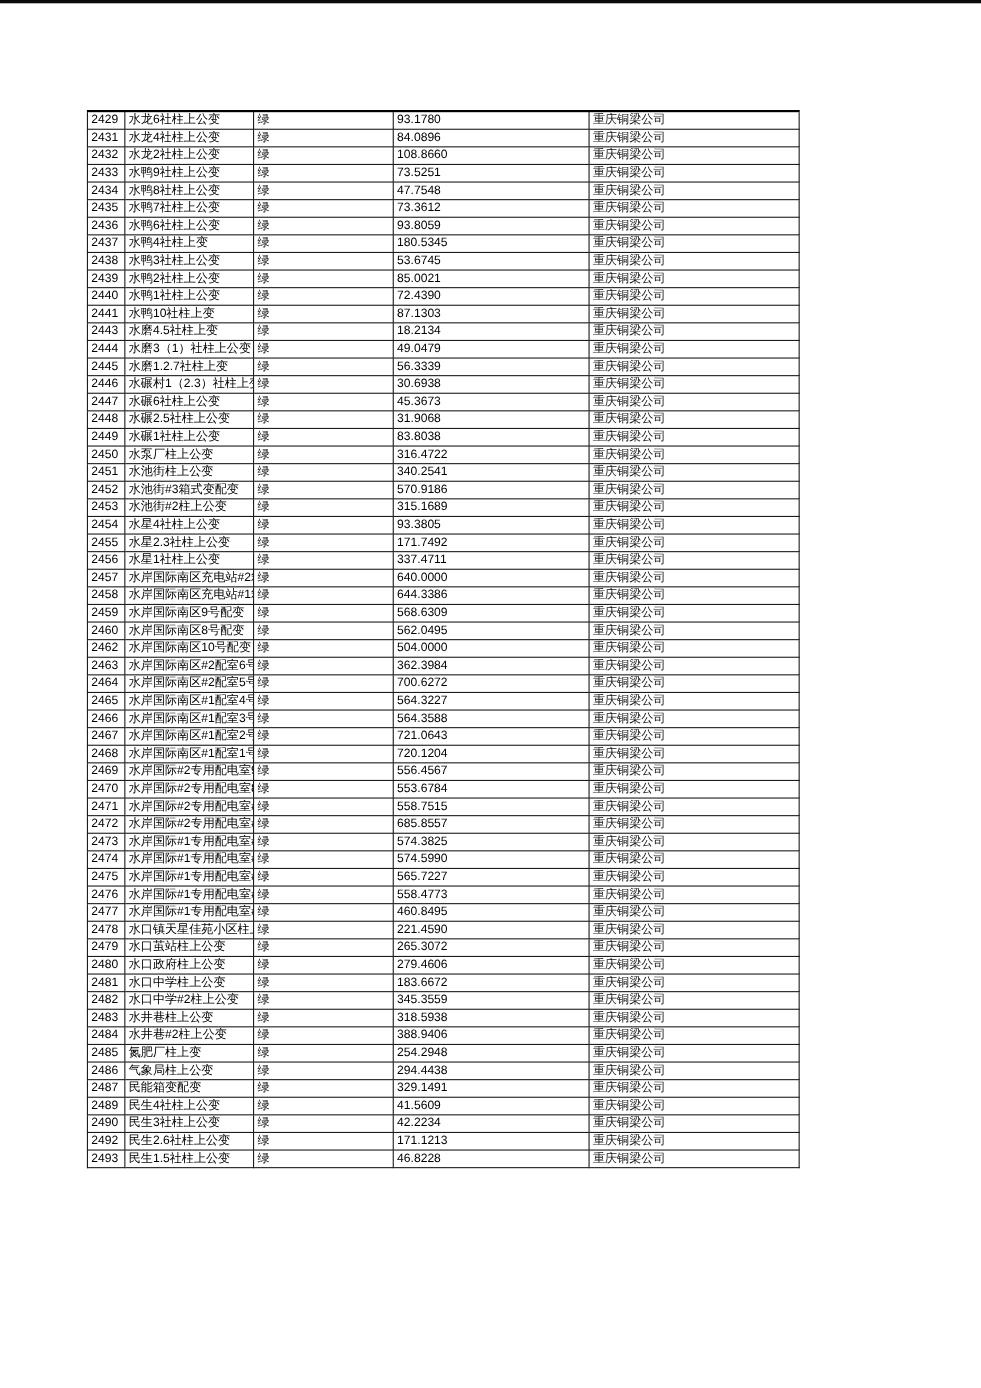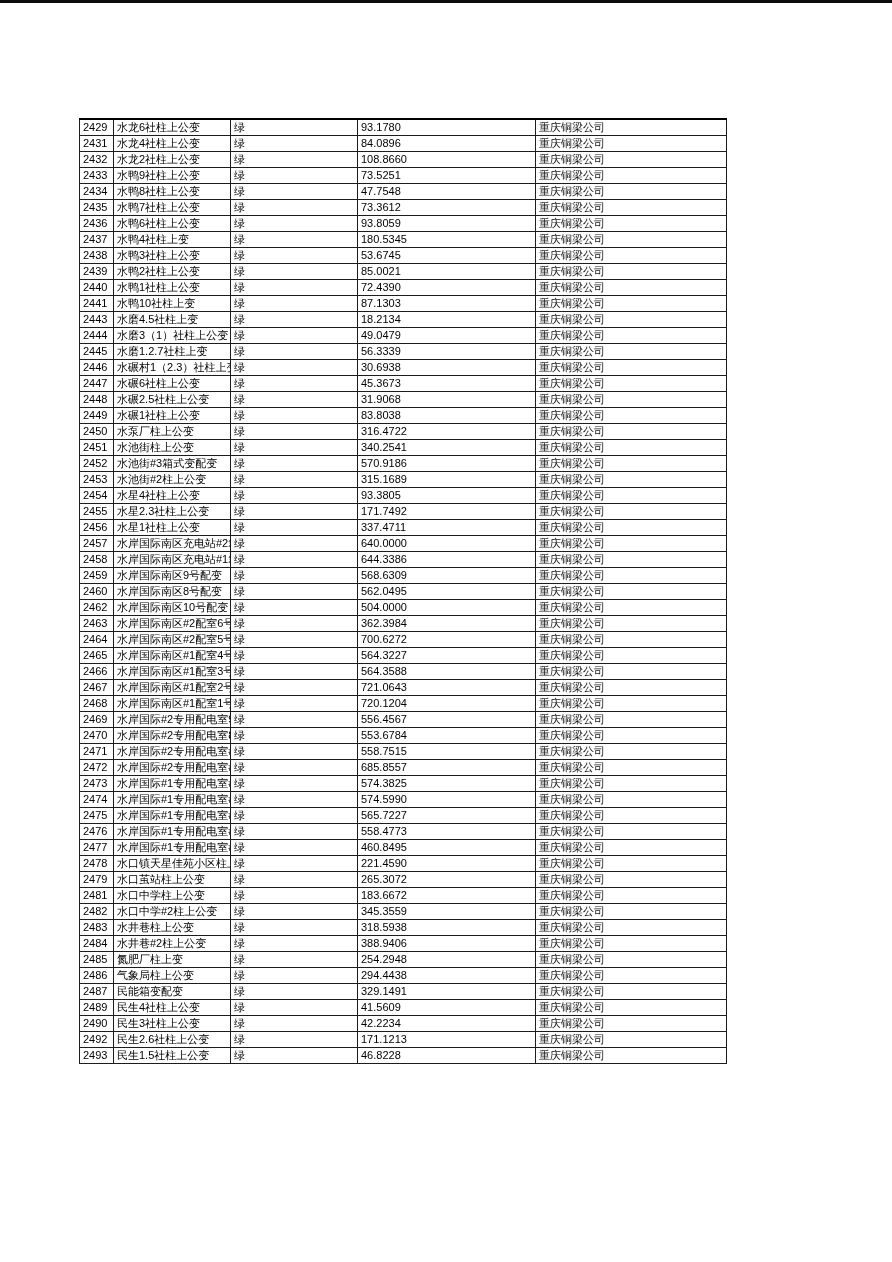--- a/index.html
+++ b/index.html
@@ -10,21 +10,21 @@
     overflow: hidden;
     font-family: "Liberation Sans", sans-serif;
   }
   .top-bar {
     position: absolute; left: 0; top: 0;
     width: 892px; height: 3px;
     background: #0b0b0b;
   }
   table.grid {
     position: absolute;
-    left: 79px; top: 118px;
+    left: 79px; top: 100px;
     width: 647px;
     border-collapse: collapse;
     table-layout: fixed;
     border: 1px solid #000;
     border-top: 2px solid #000;
     color: #000;
   }
   table.grid td {
     border: 1px solid #1c1c1c;
     height: 16px;
@@ -385,20 +385,27 @@
         <td class="c-company">重庆铜梁公司</td>
       </tr>
       <tr>
         <td class="c-serial">2479</td>
         <td class="c-name">水口茧站柱上公变</td>
         <td class="c-status">绿</td>
         <td class="c-value">265.3072</td>
         <td class="c-company">重庆铜梁公司</td>
       </tr>
       <tr>
+        <td class="c-serial">2480</td>
+        <td class="c-name">水口政府柱上公变</td>
+        <td class="c-status">绿</td>
+        <td class="c-value">279.4606</td>
+        <td class="c-company">重庆铜梁公司</td>
+      </tr>
+      <tr>
         <td class="c-serial">2481</td>
         <td class="c-name">水口中学柱上公变</td>
         <td class="c-status">绿</td>
         <td class="c-value">183.6672</td>
         <td class="c-company">重庆铜梁公司</td>
       </tr>
       <tr>
         <td class="c-serial">2482</td>
         <td class="c-name">水口中学#2柱上公变</td>
         <td class="c-status">绿</td>

